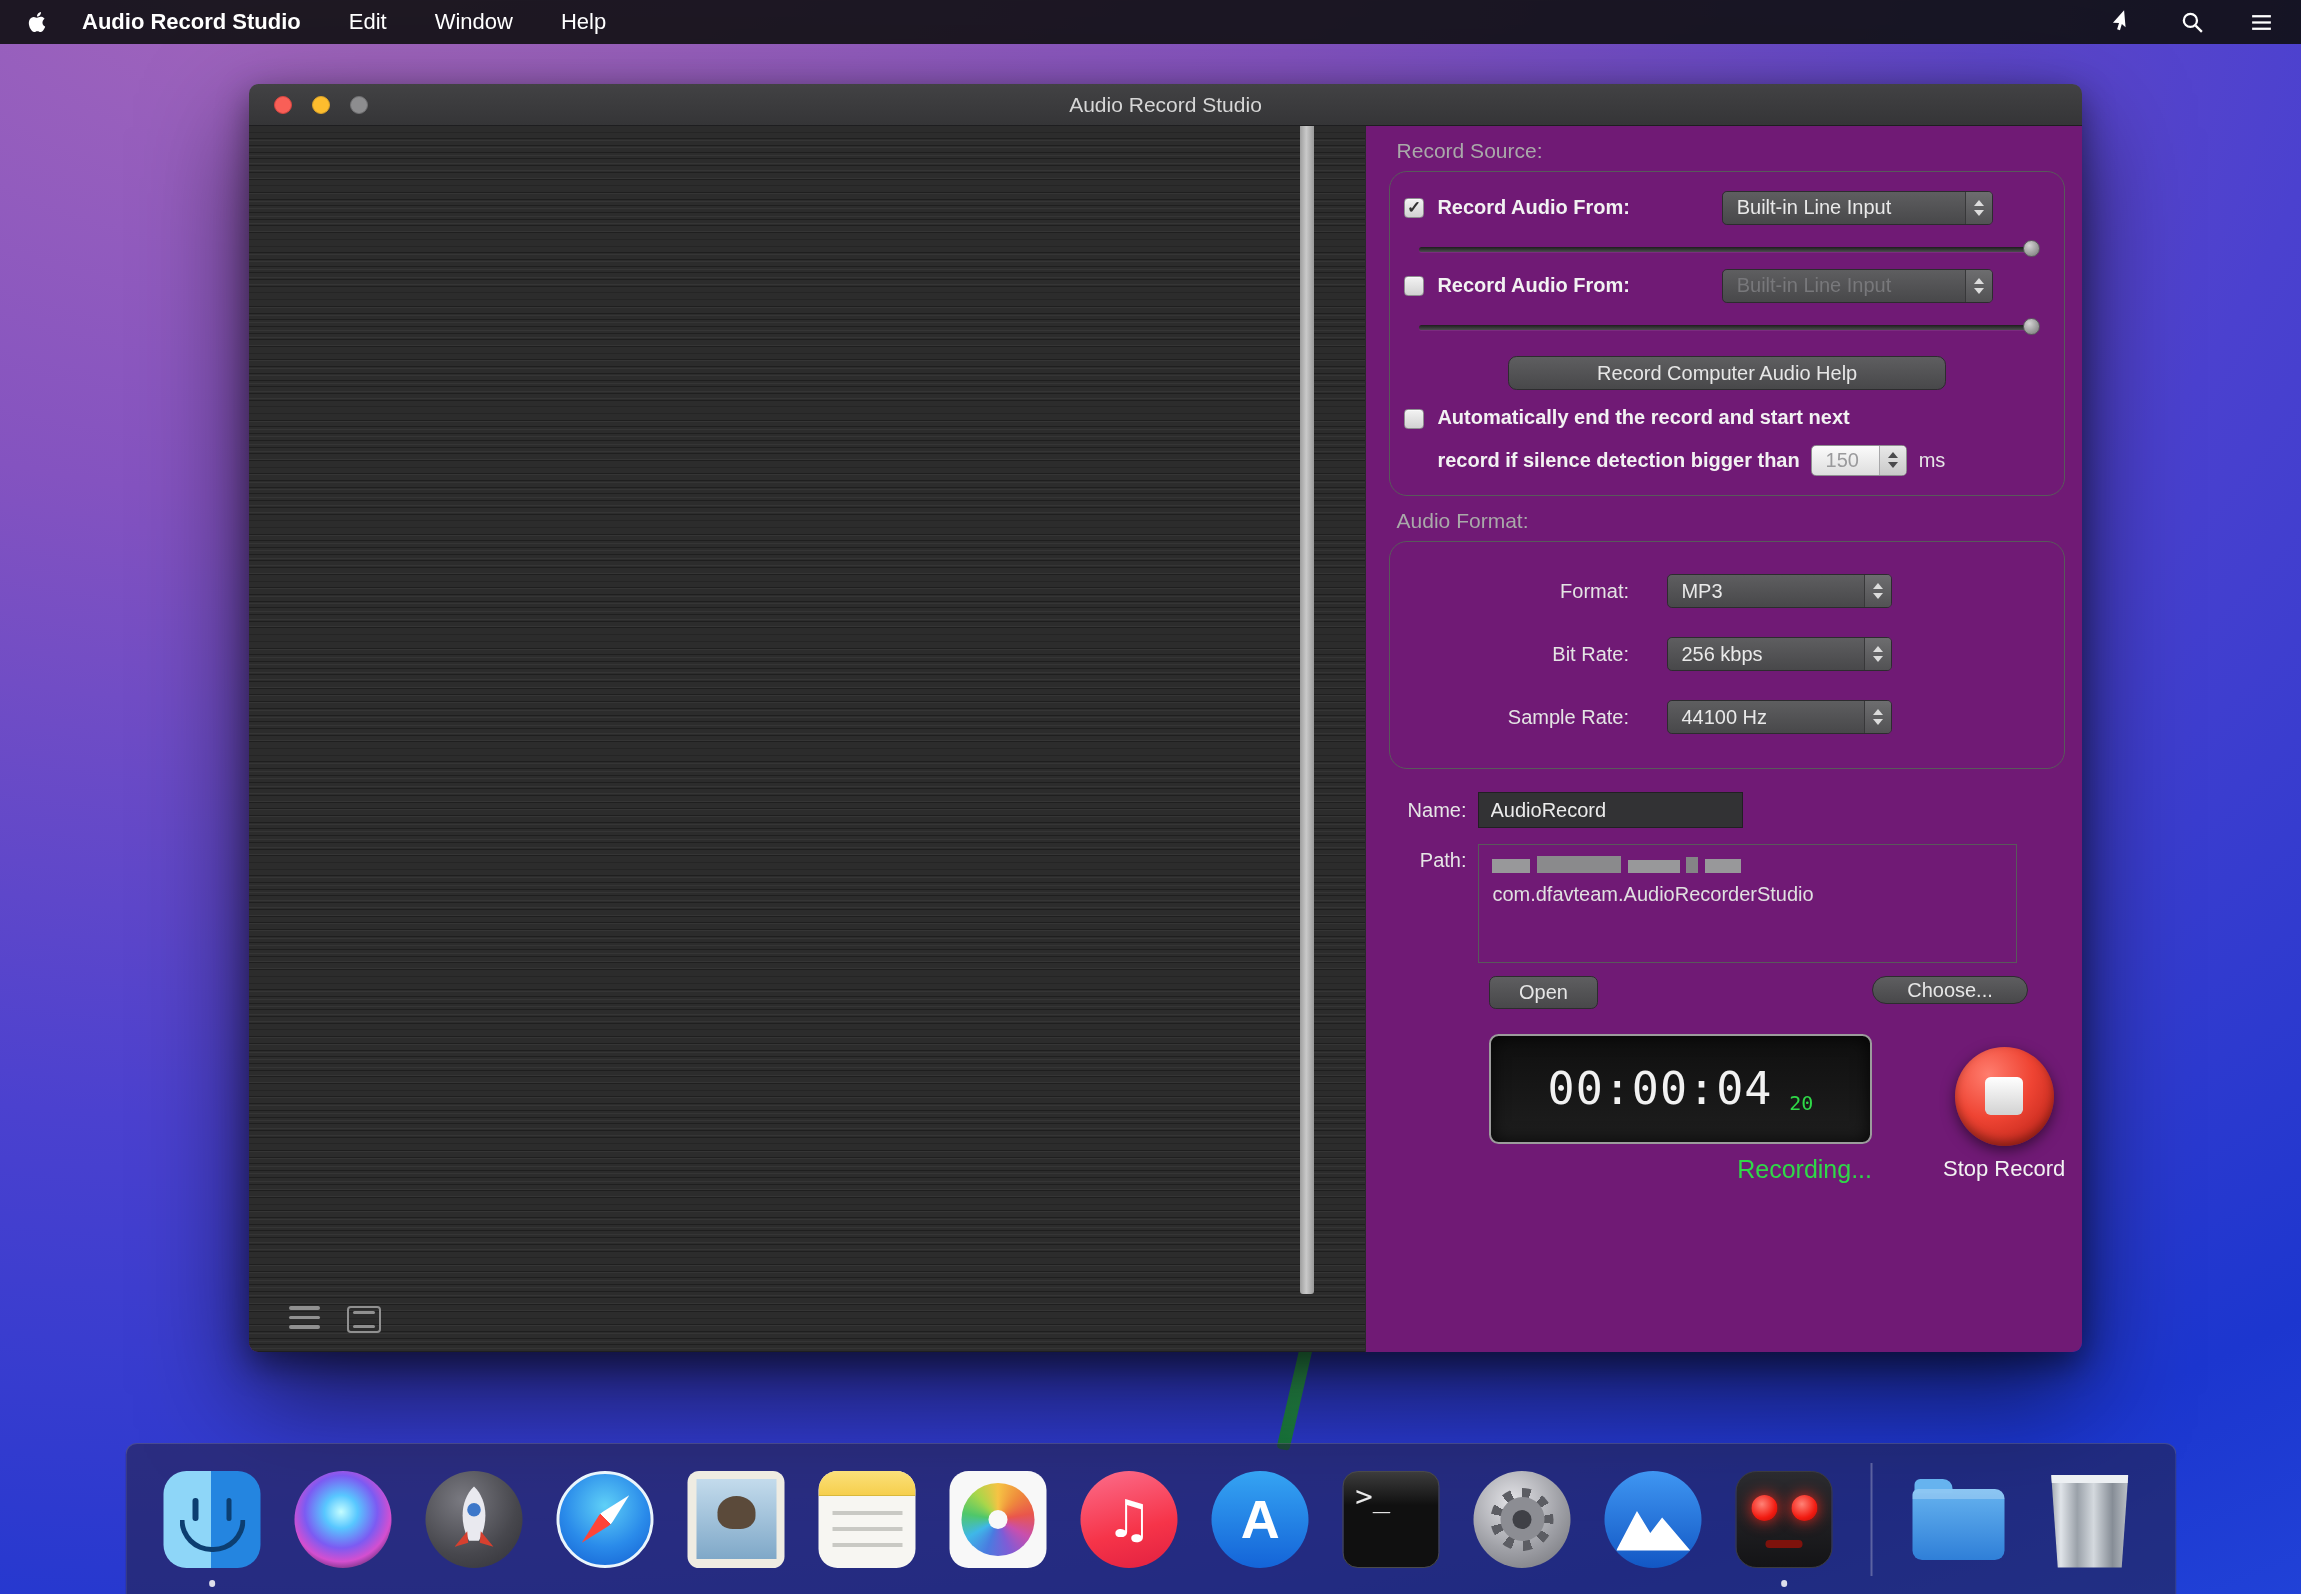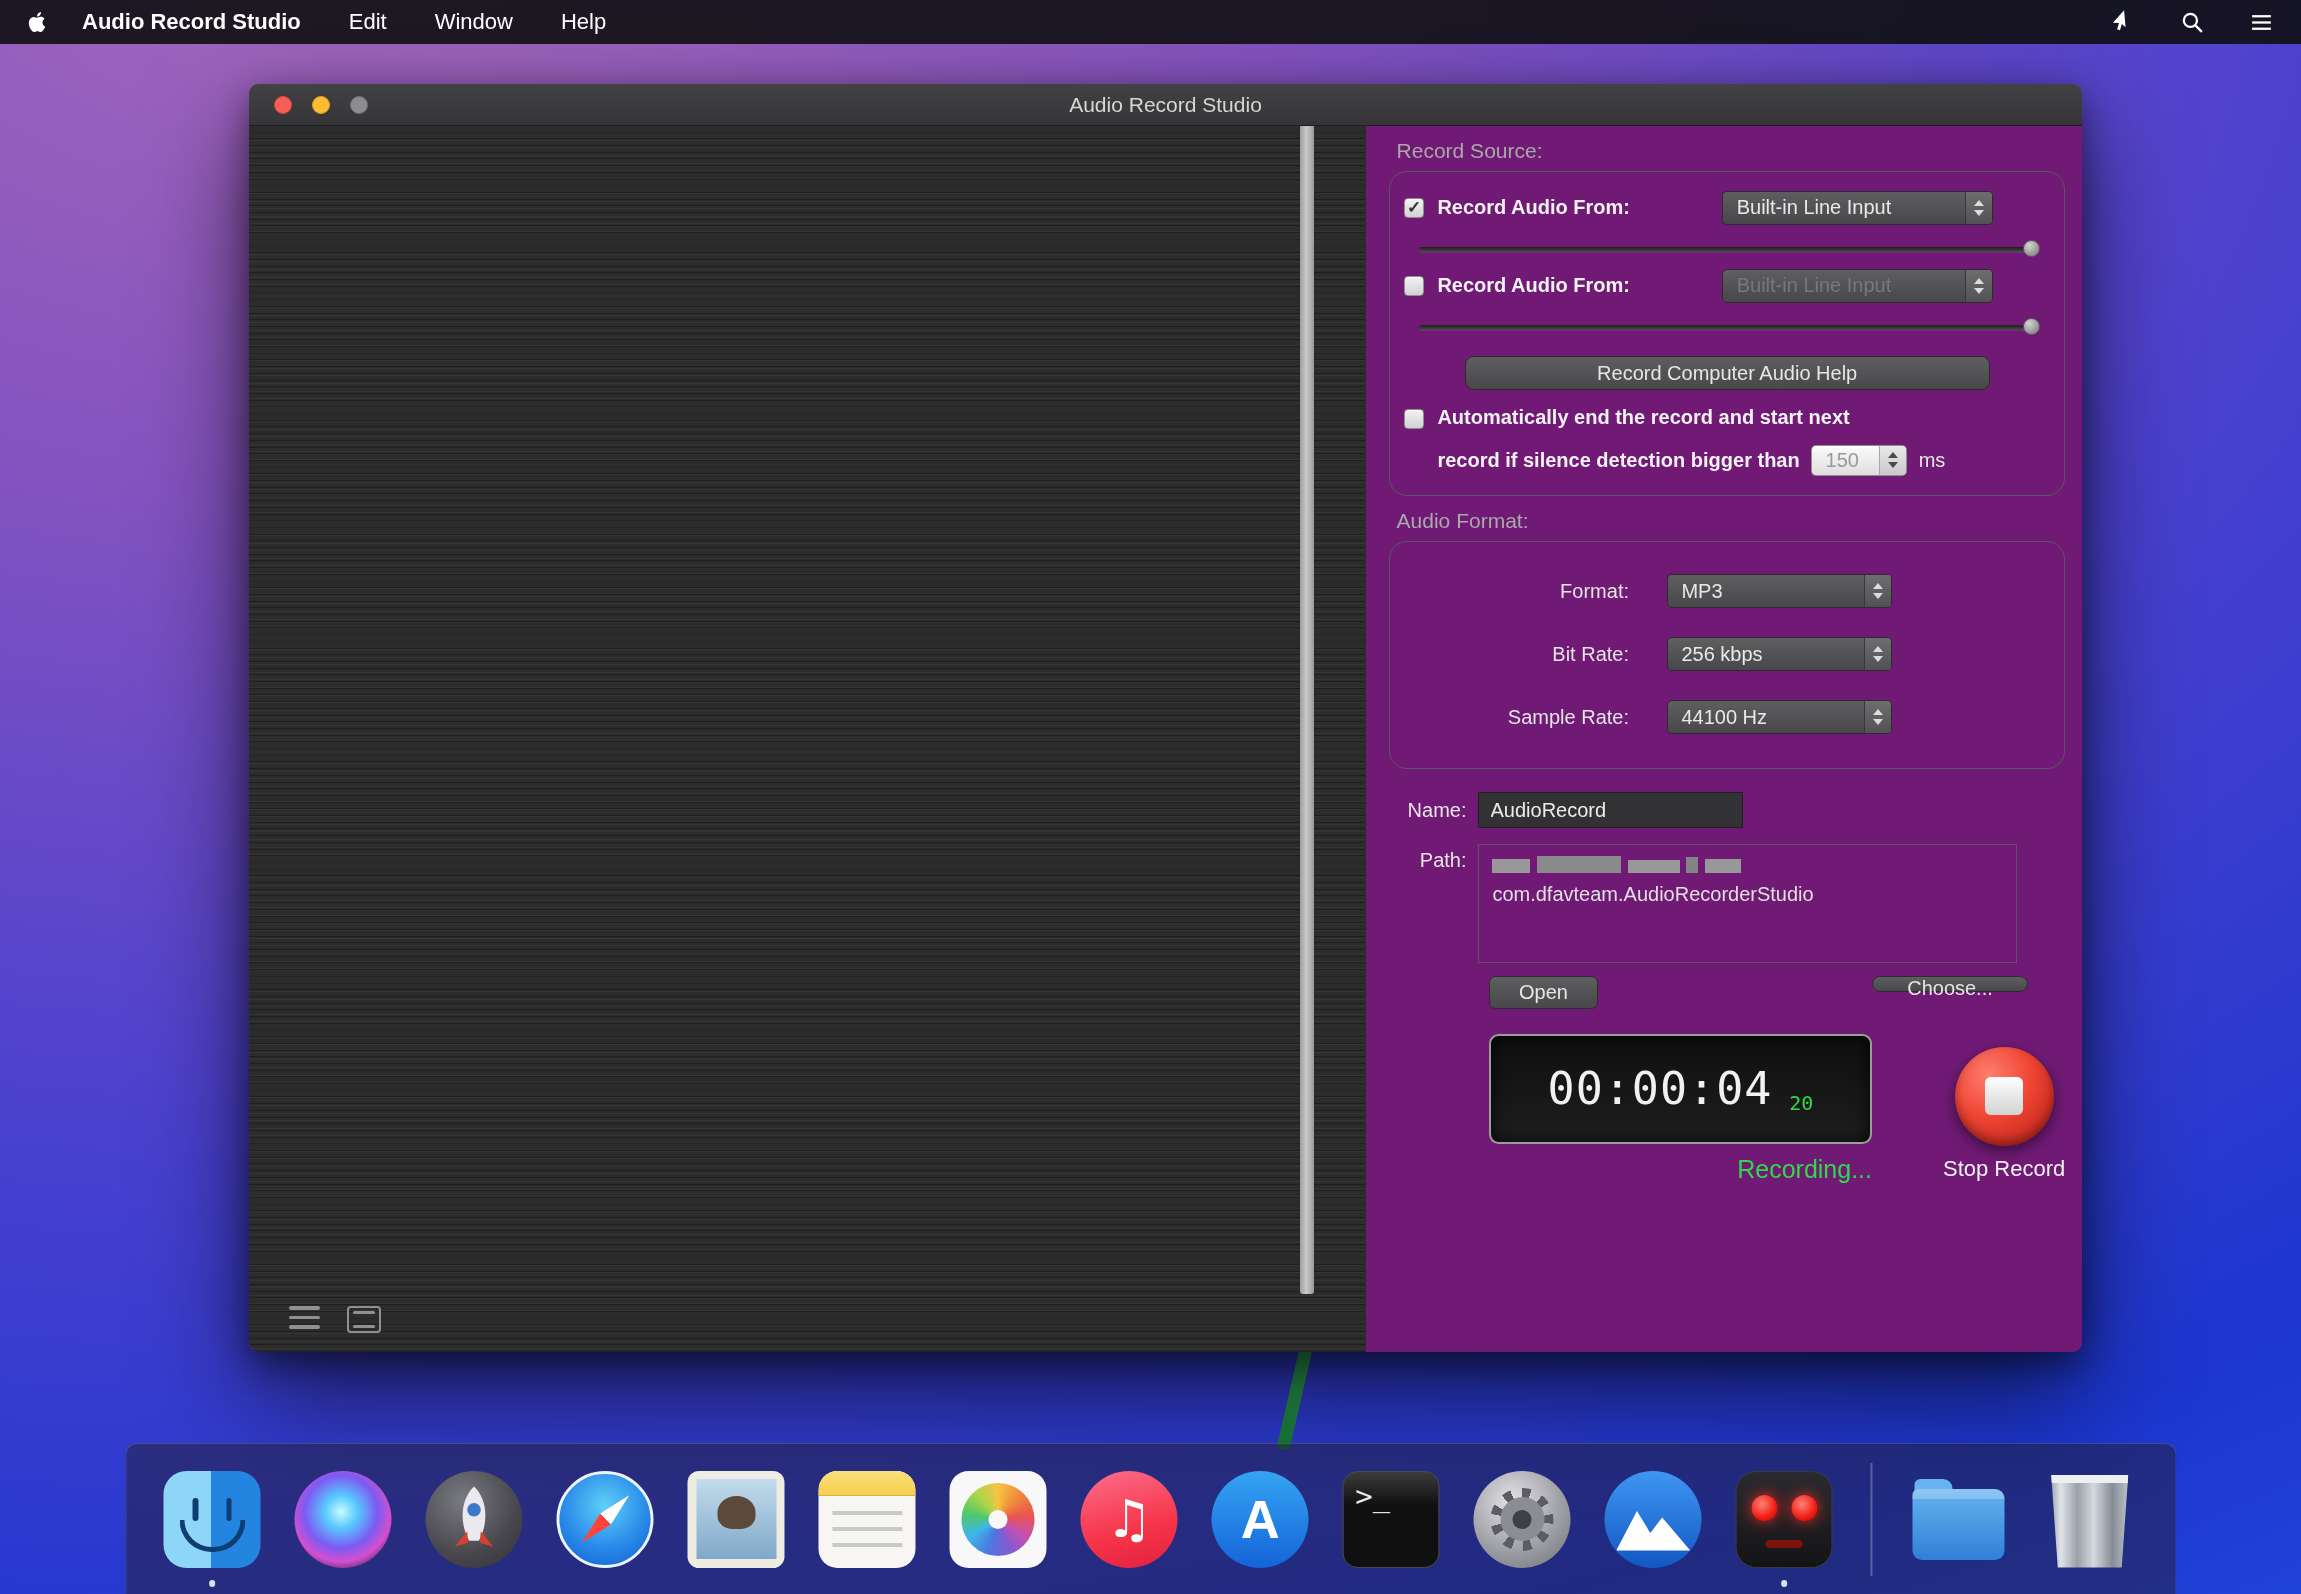--- a/index.html
+++ b/index.html
@@ -111,21 +111,21 @@
   .slider .thumb {
     position:absolute; right:-8.6px; top:1.9px; width:17px; height:17px; border-radius:50%;
     background:radial-gradient(circle at 35% 30%, #d4d4d4, #8f8f8f 72%);
     border:1px solid #5c5c5e;
   }
 
   .btn {
     background:linear-gradient(#5e5e60,#48484a); border:1px solid #2c2c2e;
     border-radius:6.7px; color:#e6e6e6; font-size:20px; font-family:inherit; cursor:default;
   }
-  .help-btn { display:block; width:525px; height:34px; margin:19px auto 15.3px; border-radius:8.6px; }
+  .help-btn { display:block; width:438px; height:34px; margin:19px auto 15.3px; border-radius:8.6px; }
 
   .autoend { display:flex; gap:13.4px; align-items:flex-start; margin-top:9.6px; }
   .autoend .checkbox { margin-top:3.8px; }
   .autoend .line2 { display:flex; align-items:center; gap:11.5px; margin-top:16px; }
 
   .fmt-row { display:flex; align-items:center; margin:13.4px 0 29px; }
   .fmt-row:last-child { margin-bottom:15.3px; }
   .fmt-label { width:225px; text-align:right; margin-right:38px; color:#e4e4e4; }
   .fmt-row .select { width:225px; }
 
@@ -143,21 +143,21 @@
   .path-box { width:539px; height:119px; border:1px solid #59595b; padding:9.6px 13.4px; }
   .redacted { display:flex; gap:6.7px; align-items:flex-end; height:19px; margin-bottom:9.6px; }
   .rb { background:#98989a; display:block; }
   .rb.b1 { width:38px; height:14.3px; } .rb.b2 { width:84px; height:17px; background:#8a8a8c; }
   .rb.b3 { width:52px; height:13.4px; } .rb.b4 { width:11.5px; height:16.3px; background:#848486; }
   .rb.b5 { width:36px; height:14.3px; }
   .path-line { color:#e0e0e0; font-size:20px; }
 
   .btn-row { width:539px; margin:13.4px 0 0 100px; display:flex; justify-content:space-between; }
   .open-btn { width:109px; height:32.5px; }
-  .choose-btn { width:156px; height:16px;border-radius:16px; }
+  .choose-btn { width:156px; height:28px;border-radius:16px; }
 
   .recorder-row { display:flex; align-items:flex-start; margin-top:25px; }
   .timer-col { margin-left:100px; }
   .timer {
     width:383px; height:110px; border:2.9px solid #9c9c9c; border-radius:9.6px;
     background:linear-gradient(#0f0f0f,#1e1e1e);
     display:flex; align-items:center; justify-content:center; gap:17px;
     box-shadow:inset 0 0 17px rgba(0,0,0,.8);
   }
   .time { font-family:"DejaVu Sans Mono", monospace; font-size:45px; color:#f1f1f1; letter-spacing:1px; }

